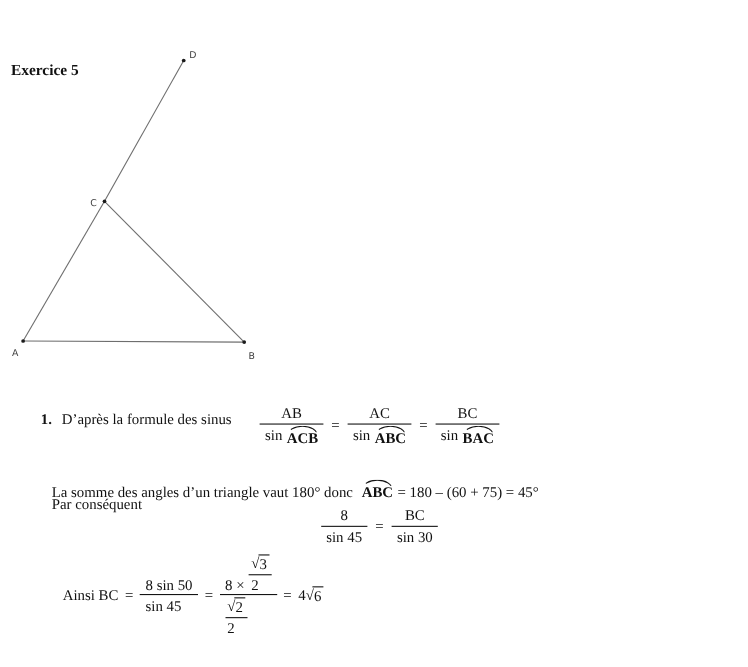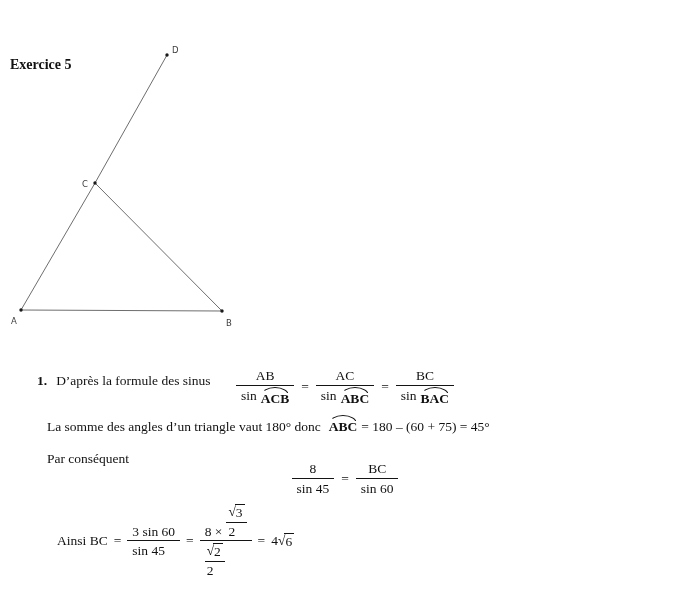--- a/index.html
+++ b/index.html
@@ -17,21 +17,21 @@
     position:absolute; left:10px; top:9px;
     font-weight:bold; font-size:14px;margin-top:48px;
   }
 
   .figure-svg { position:absolute; left:0; top:40px; }
 
   .line-item { position:absolute; left:37px; top:373px; }
   .line-item .num { font-weight:bold; margin-right:9px; }
 
   .text-line { position:absolute; left:47px; }
-  .line-angle-sum { top:419px; }
+  .line-angle-sum { top:440px; }
   .line-consequent { top:451px; }
 
   .eq-center { position:absolute; left:0; width:690px; text-align:center; }
   .eq1-wrap { top:368px; }
   .eq2-wrap { top:461px; }
 
   .eqrow { display:inline-flex; align-items:center; gap:7px; vertical-align:middle; }
 
   .frac { display:inline-flex; flex-direction:column; align-items:center; line-height:1.15; vertical-align:middle; }
   .frac > .num { padding:0 5px 1px; display:flex; align-items:flex-end; justify-content:center; gap:4px; }
@@ -140,32 +140,32 @@
       <span class="den">
           <span>sin 45</span>
         </span>
     </span>
     <span>=</span>
     <span class="frac">
       <span class="num">
           <span>BC</span>
         </span>
       <span class="den">
-          <span>sin 60</span>
+          <span>sin 30</span>
         </span>
     </span>
   </span>
 </div>
 
 <div class="eq3">
   <span>Ainsi BC</span>
   <span>=</span>
   <span class="frac">
     <span class="num">
-        <span>3 sin 60</span>
+        <span>8 sin 50</span>
       </span>
     <span class="den">
         <span>sin 45</span>
       </span>
   </span>
   <span>=</span>
   <span class="frac">
     <span class="num">
       <span>8 ×</span>
       <span class="frac inner">

